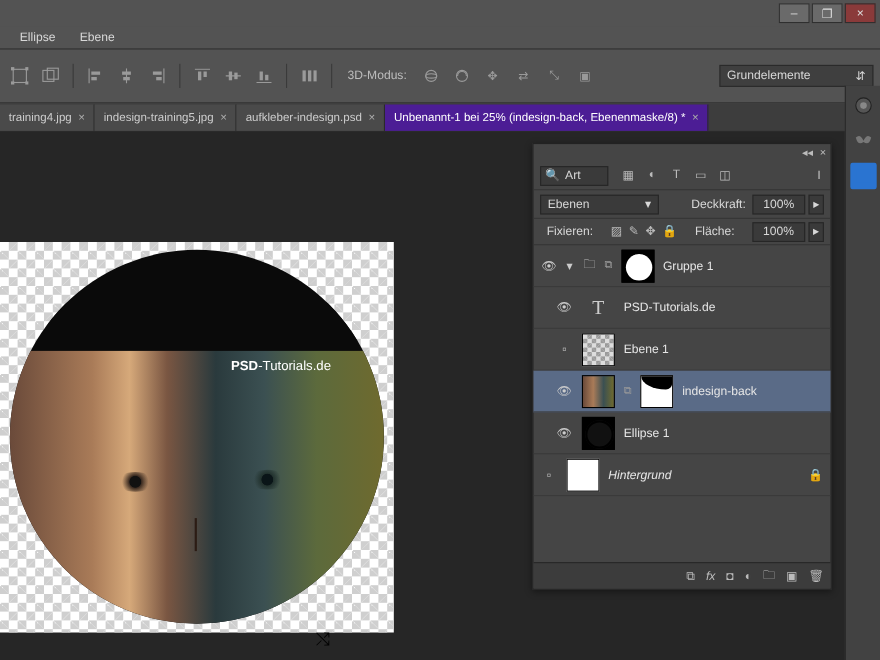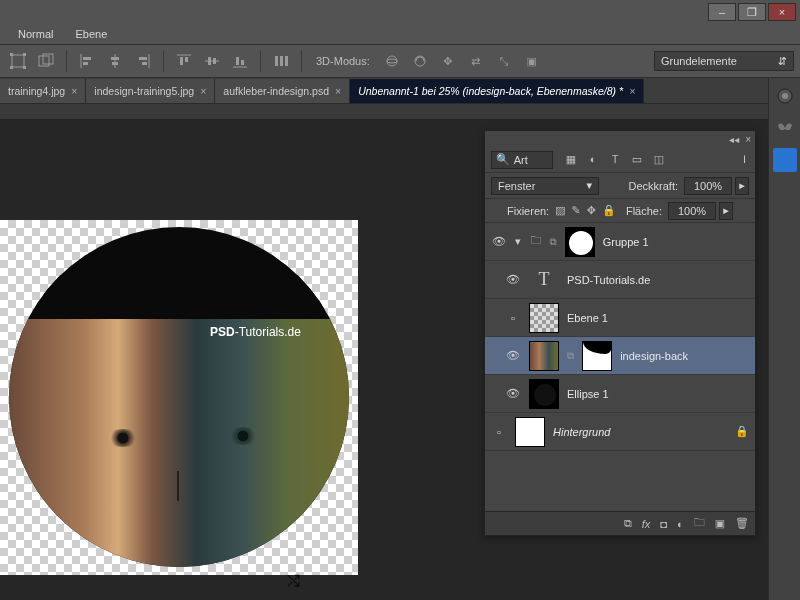--- a/index.html
+++ b/index.html
@@ -7,30 +7,30 @@
 
   
   .titlebar { height: 24px; background: #535353; display: flex; justify-content: flex-end; align-items: center; padding-right: 4px; gap: 2px; }
   .winbtn { width: 28px; height: 18px; background: #6a6a6a; border: 1px solid #2f2f2f; display: flex; align-items: center; justify-content: center; color: #ddd; cursor: pointer; font-size: 11px; }
   .winbtn.close { background: #8a3a3a; }
 
   .menubar { height: 20px; display: flex; align-items: center; padding-left: 18px; gap: 22px; color: #d8d8d8; }
   .menuitem { cursor: pointer; }
 
   
-  .toolbar { height: 34px; background: #535353; border-top: 1px solid #2f2f2f; border-bottom: 1px solid #2f2f2f; display: flex; align-items: center; padding: 0 6px; gap: 4px; }
+  .toolbar { height: 50px; background: #535353; border-top: 1px solid #2f2f2f; border-bottom: 1px solid #2f2f2f; display: flex; align-items: center; padding: 0 6px; gap: 4px; }
   .tbtn { width: 24px; height: 24px; display: flex; align-items: center; justify-content: center; color: #9a9a9a; border-radius: 2px; }
   .tsep { width: 1px; height: 22px; background: #3a3a3a; margin: 0 4px; }
   .tlabel { color: #bdbdbd; margin: 0 6px; }
   .workspace-dd { margin-left: auto; width: 140px; height: 20px; background: #3f3f3f; border: 1px solid #2a2a2a; display: flex; align-items: center; padding: 0 6px; justify-content: space-between; cursor: pointer; }
 
   
   .tabstrip { height: 26px; background: #3d3d3d; display: flex; align-items: flex-end; border-bottom: 1px solid #2a2a2a; }
   .doctab { height: 24px; background: #4a4a4a; border-right: 1px solid #2a2a2a; display: flex; align-items: center; padding: 0 8px; gap: 6px; color: #ccc; cursor: pointer; font-size: 10.5px; white-space: nowrap; }
-  .doctab.active { background: #0f172a; color: #fff; font-style: italic; }
+  .doctab.active { background: #4c1d95; color: #fff; }
   .doctab .x { color: #aaa; cursor: pointer; }
   .tabmore { margin-left: auto; height: 24px; width: 30px; display: flex; align-items: center; justify-content: center; color: #ccc; cursor: pointer; }
 
   
   .ruler-h { height: 16px; background: #3a3a3a; border-bottom: 1px solid #222; }
 
   
   .workarea { position: absolute; top: 120px; left: 0; right: 0; bottom: 0; background: #262626; }
   .canvas { position: absolute; top: 100px; left: 0; width: 358px; height: 355px;
     background-image:
@@ -69,21 +69,21 @@
   .panel-hdr .menu { margin-left:auto; cursor:pointer; color:#ccc; }
   .panel-opts { height: 26px; display:flex; align-items:center; padding: 0 6px; gap:6px; border-bottom:1px solid #353535; }
   .kind-dd { width: 62px; height:18px; background:#3a3a3a; border:1px solid #262626; display:flex; align-items:center; padding:0 4px; gap:4px; cursor:pointer; }
   .filter-icons { display:flex; gap:6px; color:#bbb; margin-left:4px; }
   .filter-icons span { width:16px; text-align:center; }
   .panel-row2 { height: 26px; display:flex; align-items:center; padding:0 6px; gap:6px; border-bottom:1px solid #353535; }
   .blend-dd { width: 108px; height:18px; background:#3a3a3a; border:1px solid #262626; display:flex; align-items:center; justify-content:space-between; padding:0 6px; cursor:pointer; }
   .pct { width:48px; height:18px; background:#3a3a3a; border:1px solid #262626; display:flex; align-items:center; justify-content:center; cursor:text; }
   .pctwrap { display:flex; align-items:center; gap:3px;justify-content:space-between; }
   .pctbtn { width:14px; height:18px; background:#3a3a3a; border:1px solid #262626; display:flex; align-items:center; justify-content:center; cursor:pointer; }
-  .lock-row { height:24px; display:flex; align-items:center; padding:0 22px; gap:6px; border-bottom:1px solid #353535; }
+  .lock-row { height:24px; display:flex; align-items:center; padding:0 12px; gap:16px; border-bottom:1px solid #353535; }
   .lock-icons { display:flex; gap:6px; color:#bbb; }
 
   .layers { }
   .layer { height: 38px; display:flex; align-items:center; padding: 0 6px; gap:8px; border-bottom:1px solid #3a3a3a; cursor:pointer; }
   .layer.sel { background:#5a6b87; }
   .layer.sub { padding-left: 20px; }
   .vis { width:16px; height:16px; display:flex; align-items:center; justify-content:center; color:#ccc; cursor:pointer; }
   .thumb { width:30px; height:30px; background:#222; border:1px solid #000; flex:none; }
   .thumb.circle-mask { background:#000; position:relative; }
   .thumb.circle-mask::after { content:""; position:absolute; left:3px; top:3px; width:24px; height:24px; border-radius:50%; background:#fff; }
@@ -115,21 +115,21 @@
 </head>
 <body>
 
 <div class="titlebar">
   <div class="winbtn">–</div>
   <div class="winbtn">❐</div>
   <div class="winbtn close">×</div>
 </div>
 
 <div class="menubar">
-  <span class="menuitem">Normal</span>
+  <span class="menuitem">Ellipse</span>
   <span class="menuitem">Ebene</span>
 </div>
 
 <div class="toolbar">
   <div class="tbtn">
       <svg width="16" height="16">
         <rect x="2" y="2" width="12" height="12" fill="none" stroke="#9a9a9a"></rect>
         <rect x="0" y="0" width="3" height="3" fill="#9a9a9a"></rect>
         <rect x="13" y="0" width="3" height="3" fill="#9a9a9a"></rect>
         <rect x="0" y="13" width="3" height="3" fill="#9a9a9a"></rect>
@@ -291,21 +291,21 @@
       <span>◐</span>
       <span>T</span>
       <span>▭</span>
       <span>◫</span>
     </div>
     <span style="margin-left:auto">⏽</span>
   </div>
 
   <div class="panel-row2">
     <div class="blend-dd">
-      <span>Fenster</span>
+      <span>Ebenen</span>
       <span>▾</span>
     </div>
     <span style="margin-left:auto">Deckkraft:</span>
     <div class="pctwrap">
       <div class="pct">100%</div>
       <div class="pctbtn">▸</div>
     </div>
   </div>
 
   <div class="lock-row">

